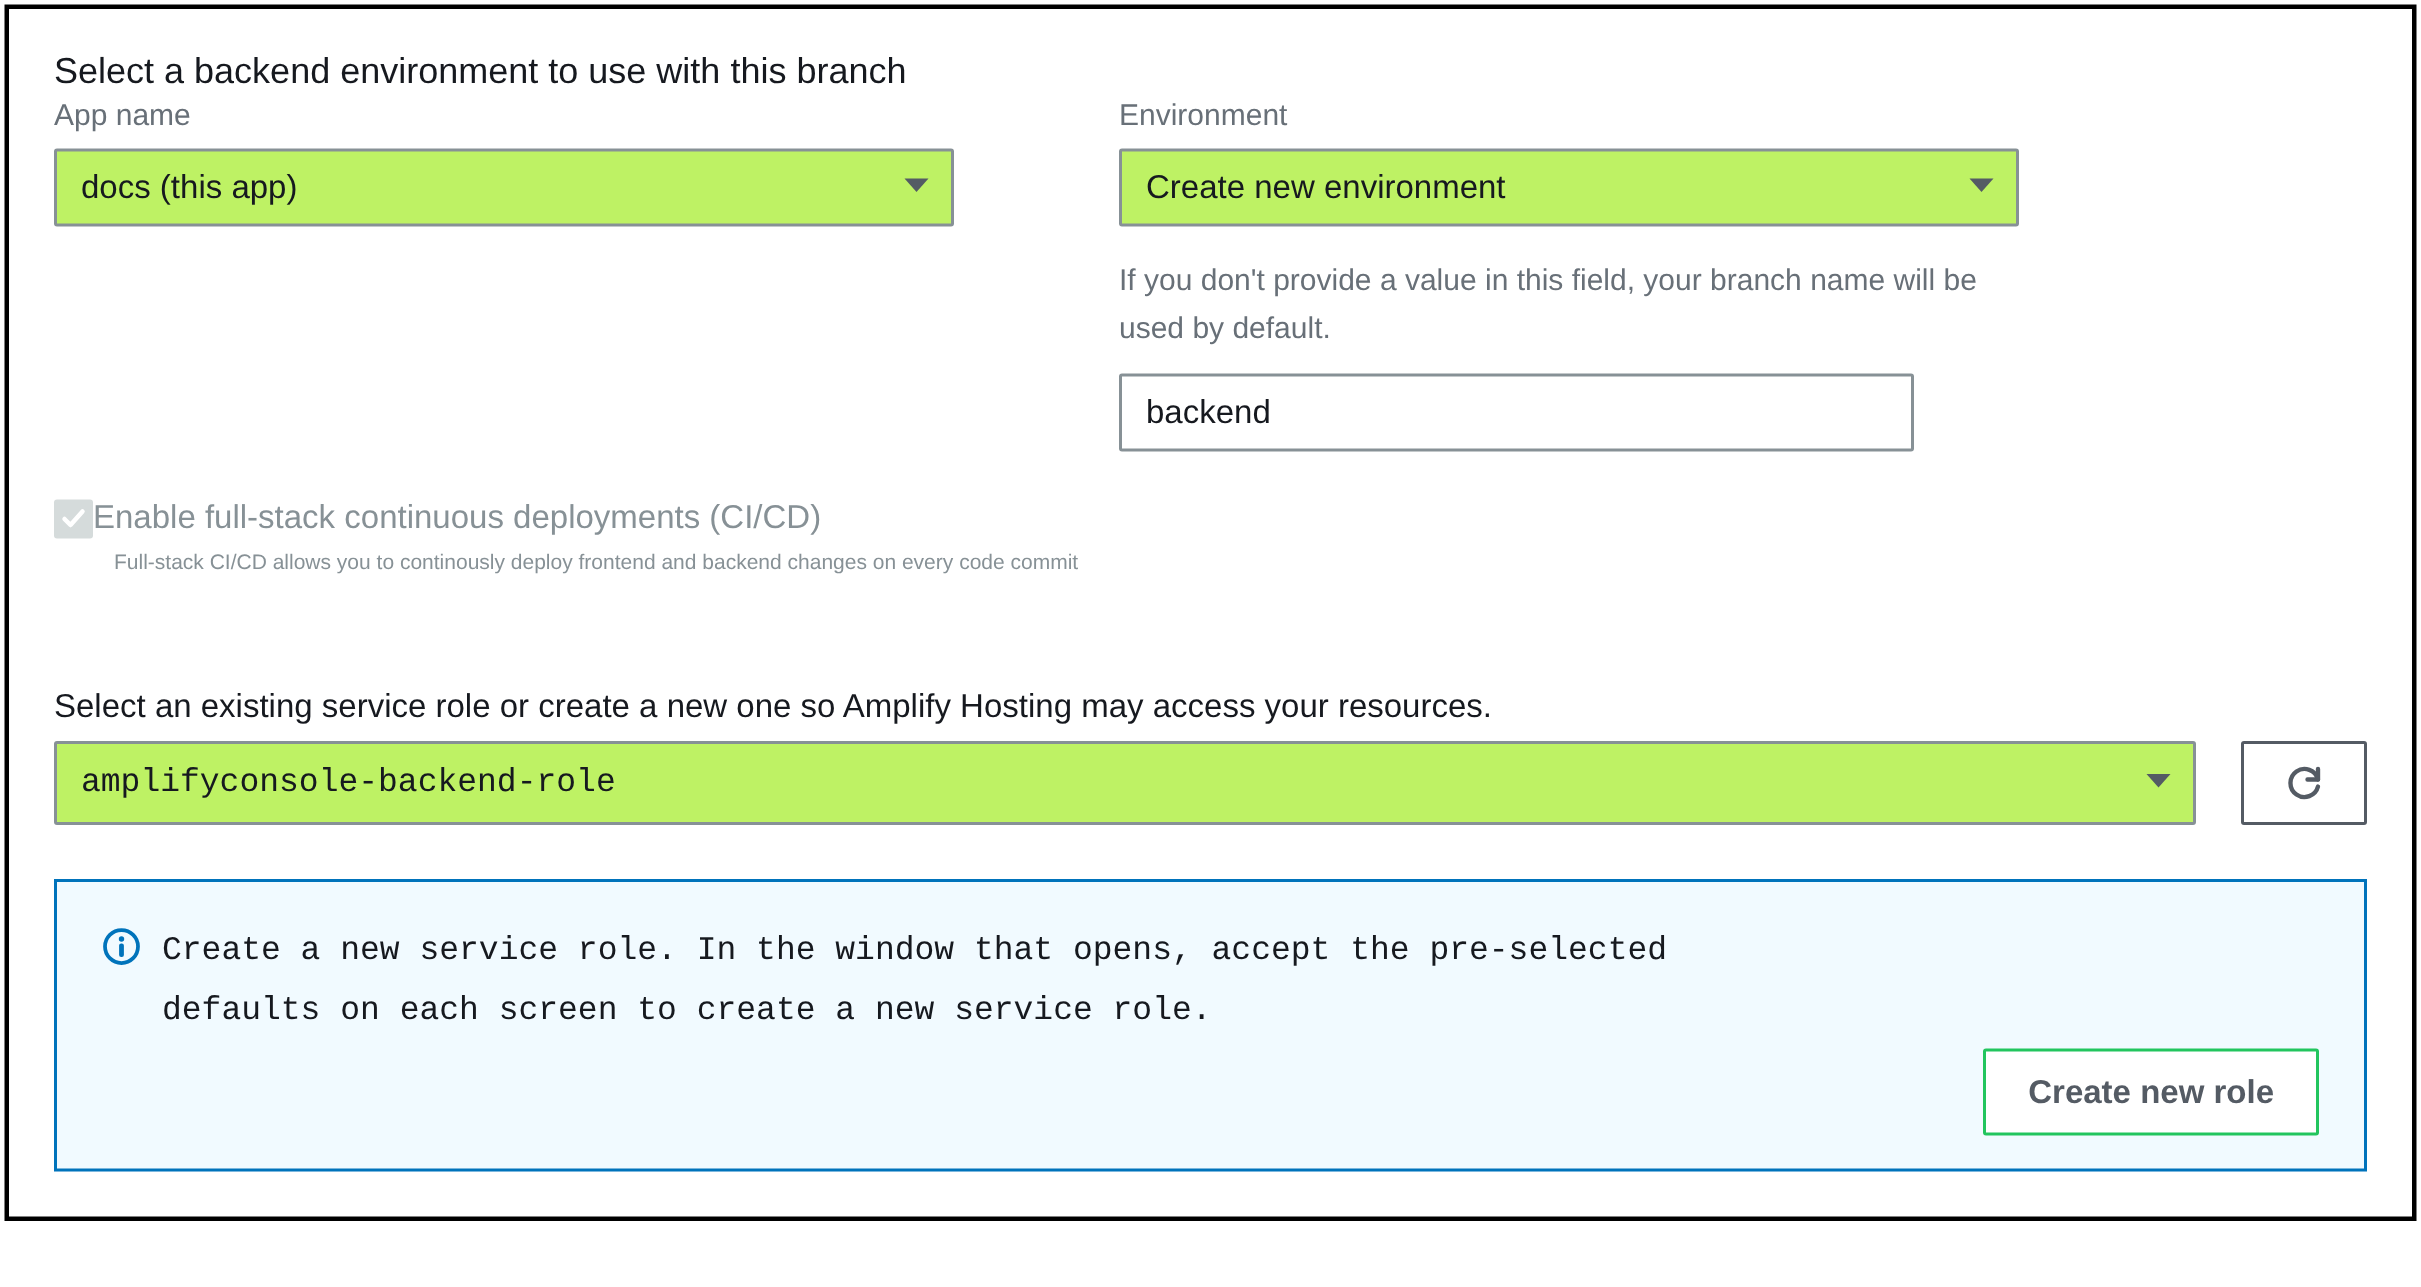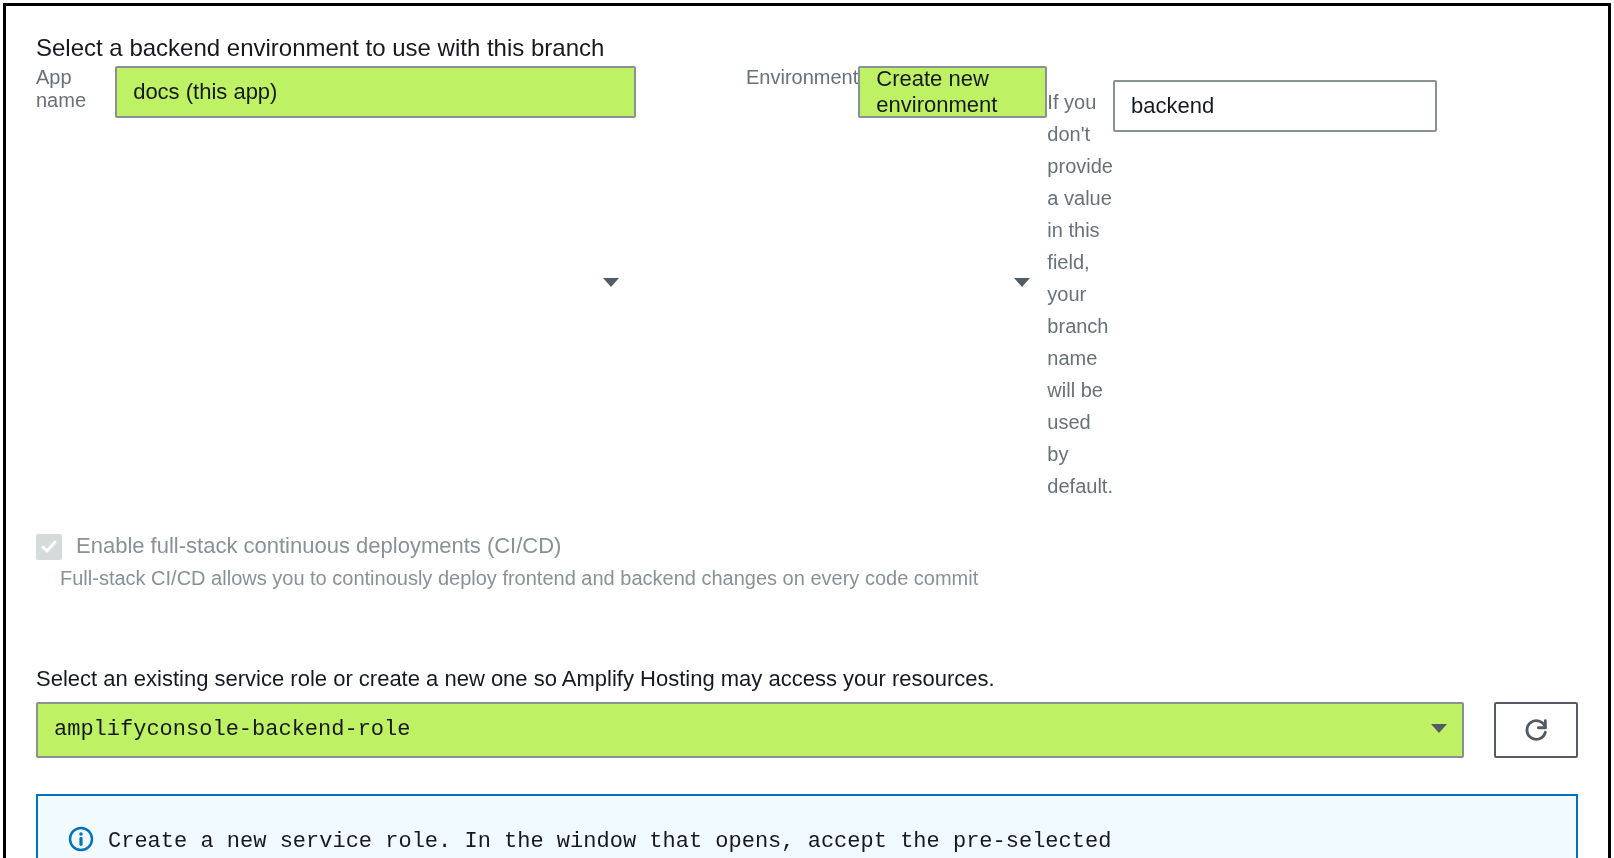--- a/index.html
+++ b/index.html
@@ -24,21 +24,21 @@
       color: #16191f;
       margin-bottom: 4px;
     }
     .form-row {
       display: flex;
       gap: 110px;
       margin-top: 4px;
     }
     .form-group {
       display: flex;
-      flex-direction: row;
+      flex-direction: column;
     }
     .form-group.left {
       width: 600px;
     }
     .form-group.right {
       width: 600px;
     }
     .field-label {
       font-size: 20px;
       color: #687078;
@@ -82,44 +82,44 @@
       border-radius: 2px;
       background: #fff;
       font-size: 22px;
       color: #16191f;
       padding: 0 16px;
       margin-top: 14px;
     }
     .checkbox-row {
       display: flex;
       align-items: flex-start;
-      gap: 14px;
+      gap: 0;
       margin-top: 30px;
     }
     .checkbox-box {
       width: 26px;
       height: 26px;
       border-radius: 2px;
       background: #d5dbdb;
       display: flex;
       align-items: center;
       justify-content: center;
       flex-shrink: 0;
       margin-top: 2px;
     }
     .checkbox-label {
       font-size: 22px;
       color: #879196;
       line-height: 1.3;
     }
     .checkbox-description {
-      font-size: 20px;
+      font-size: 14px;
       color: #879196;
       margin-top: 6px;
-      margin-left: 24px;
+      margin-left: 40px;
     }
     .role-section-title {
       font-size: 22px;
       color: #16191f;
       margin-top: 76px;
       margin-bottom: 10px;
     }
     .role-row {
       display: flex;
       gap: 30px;

